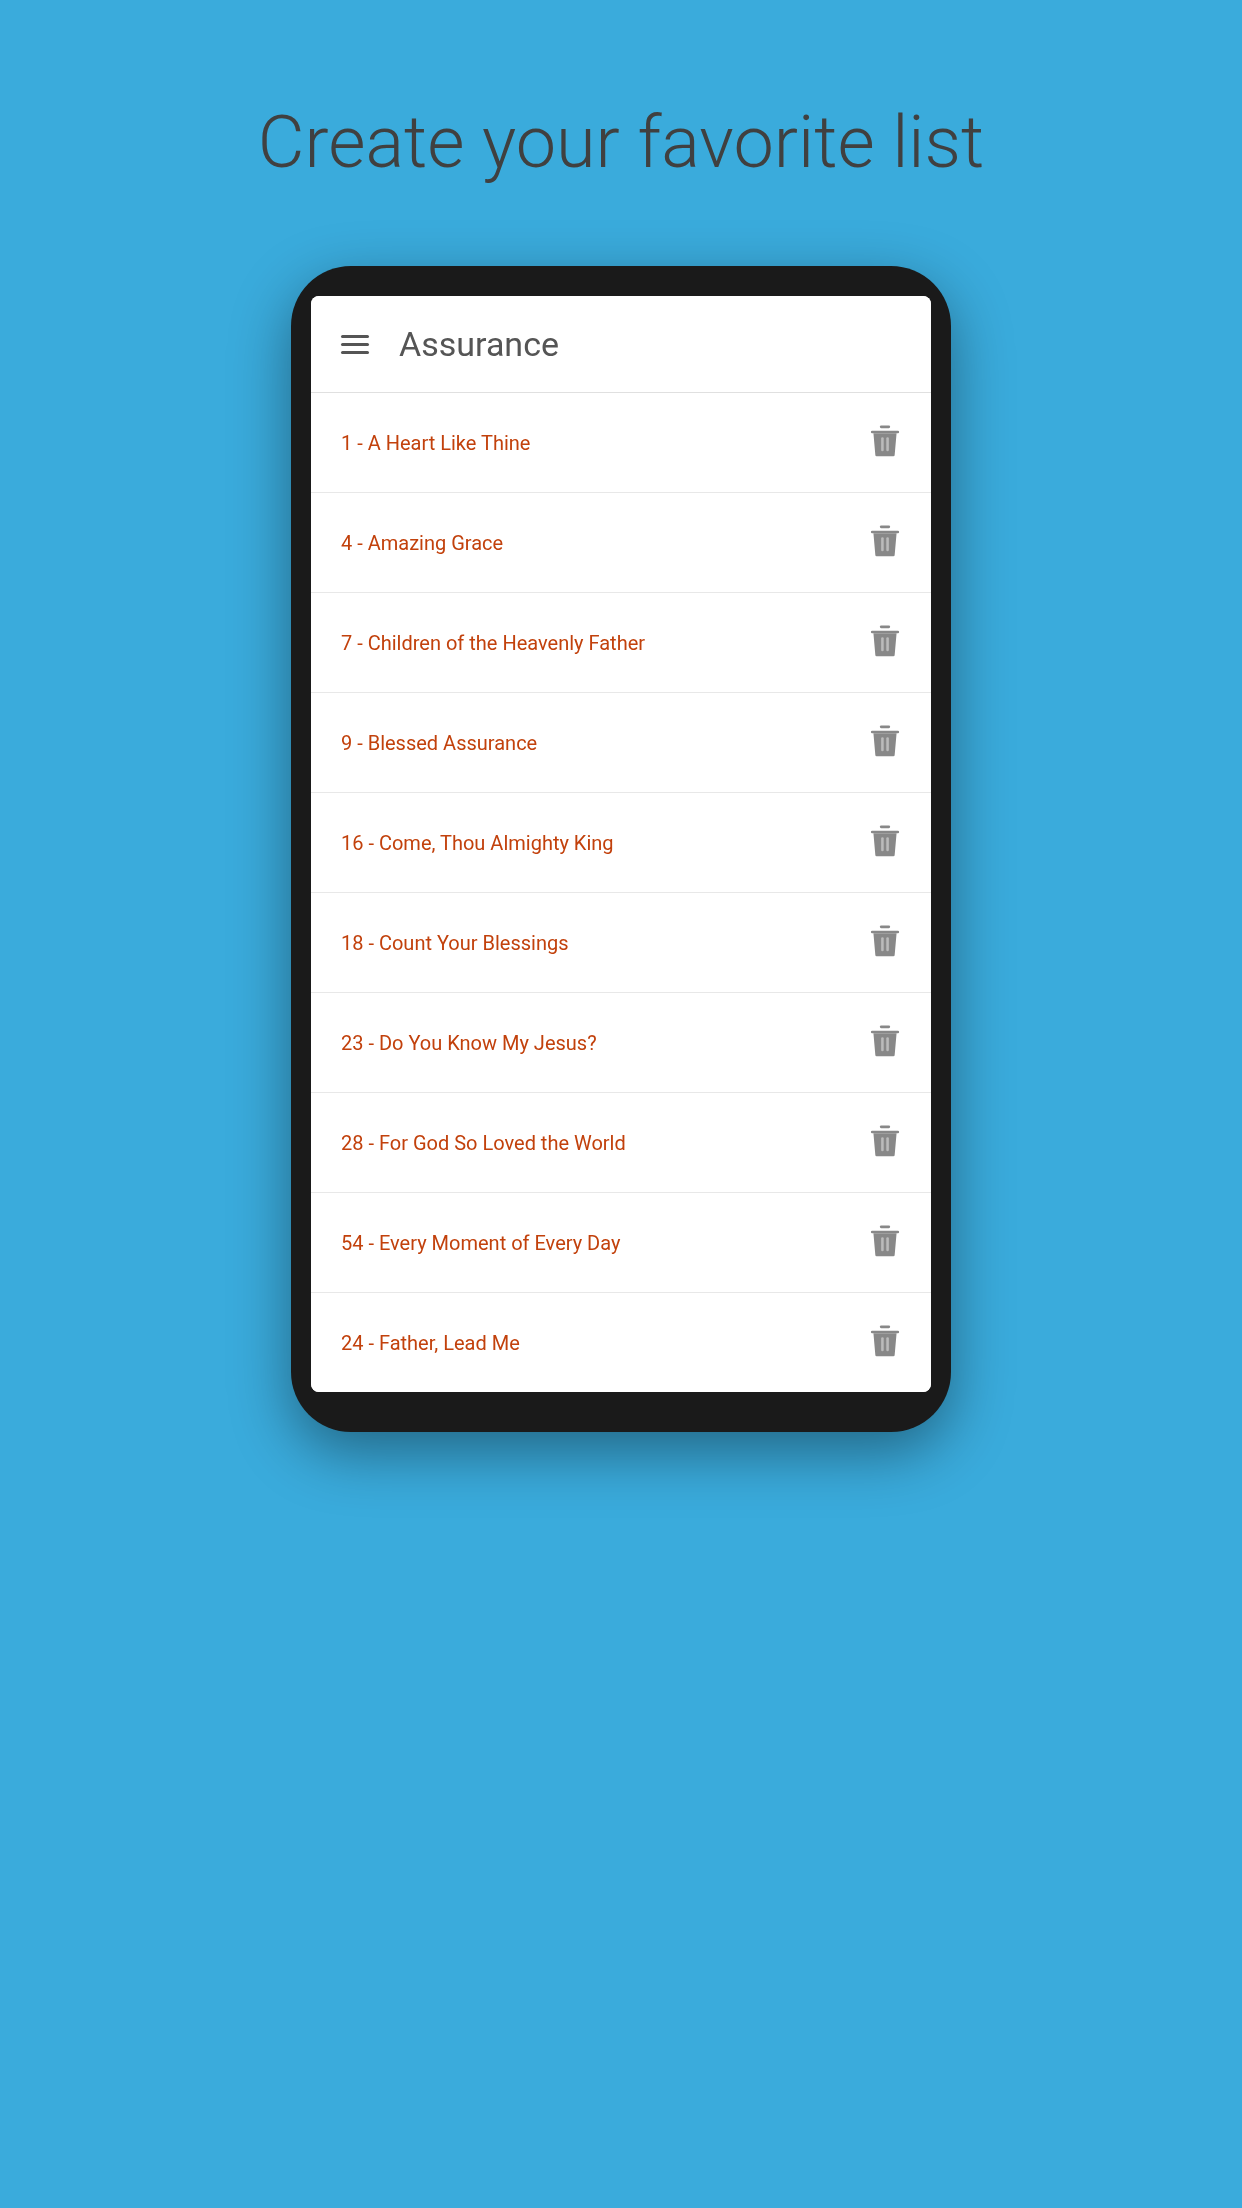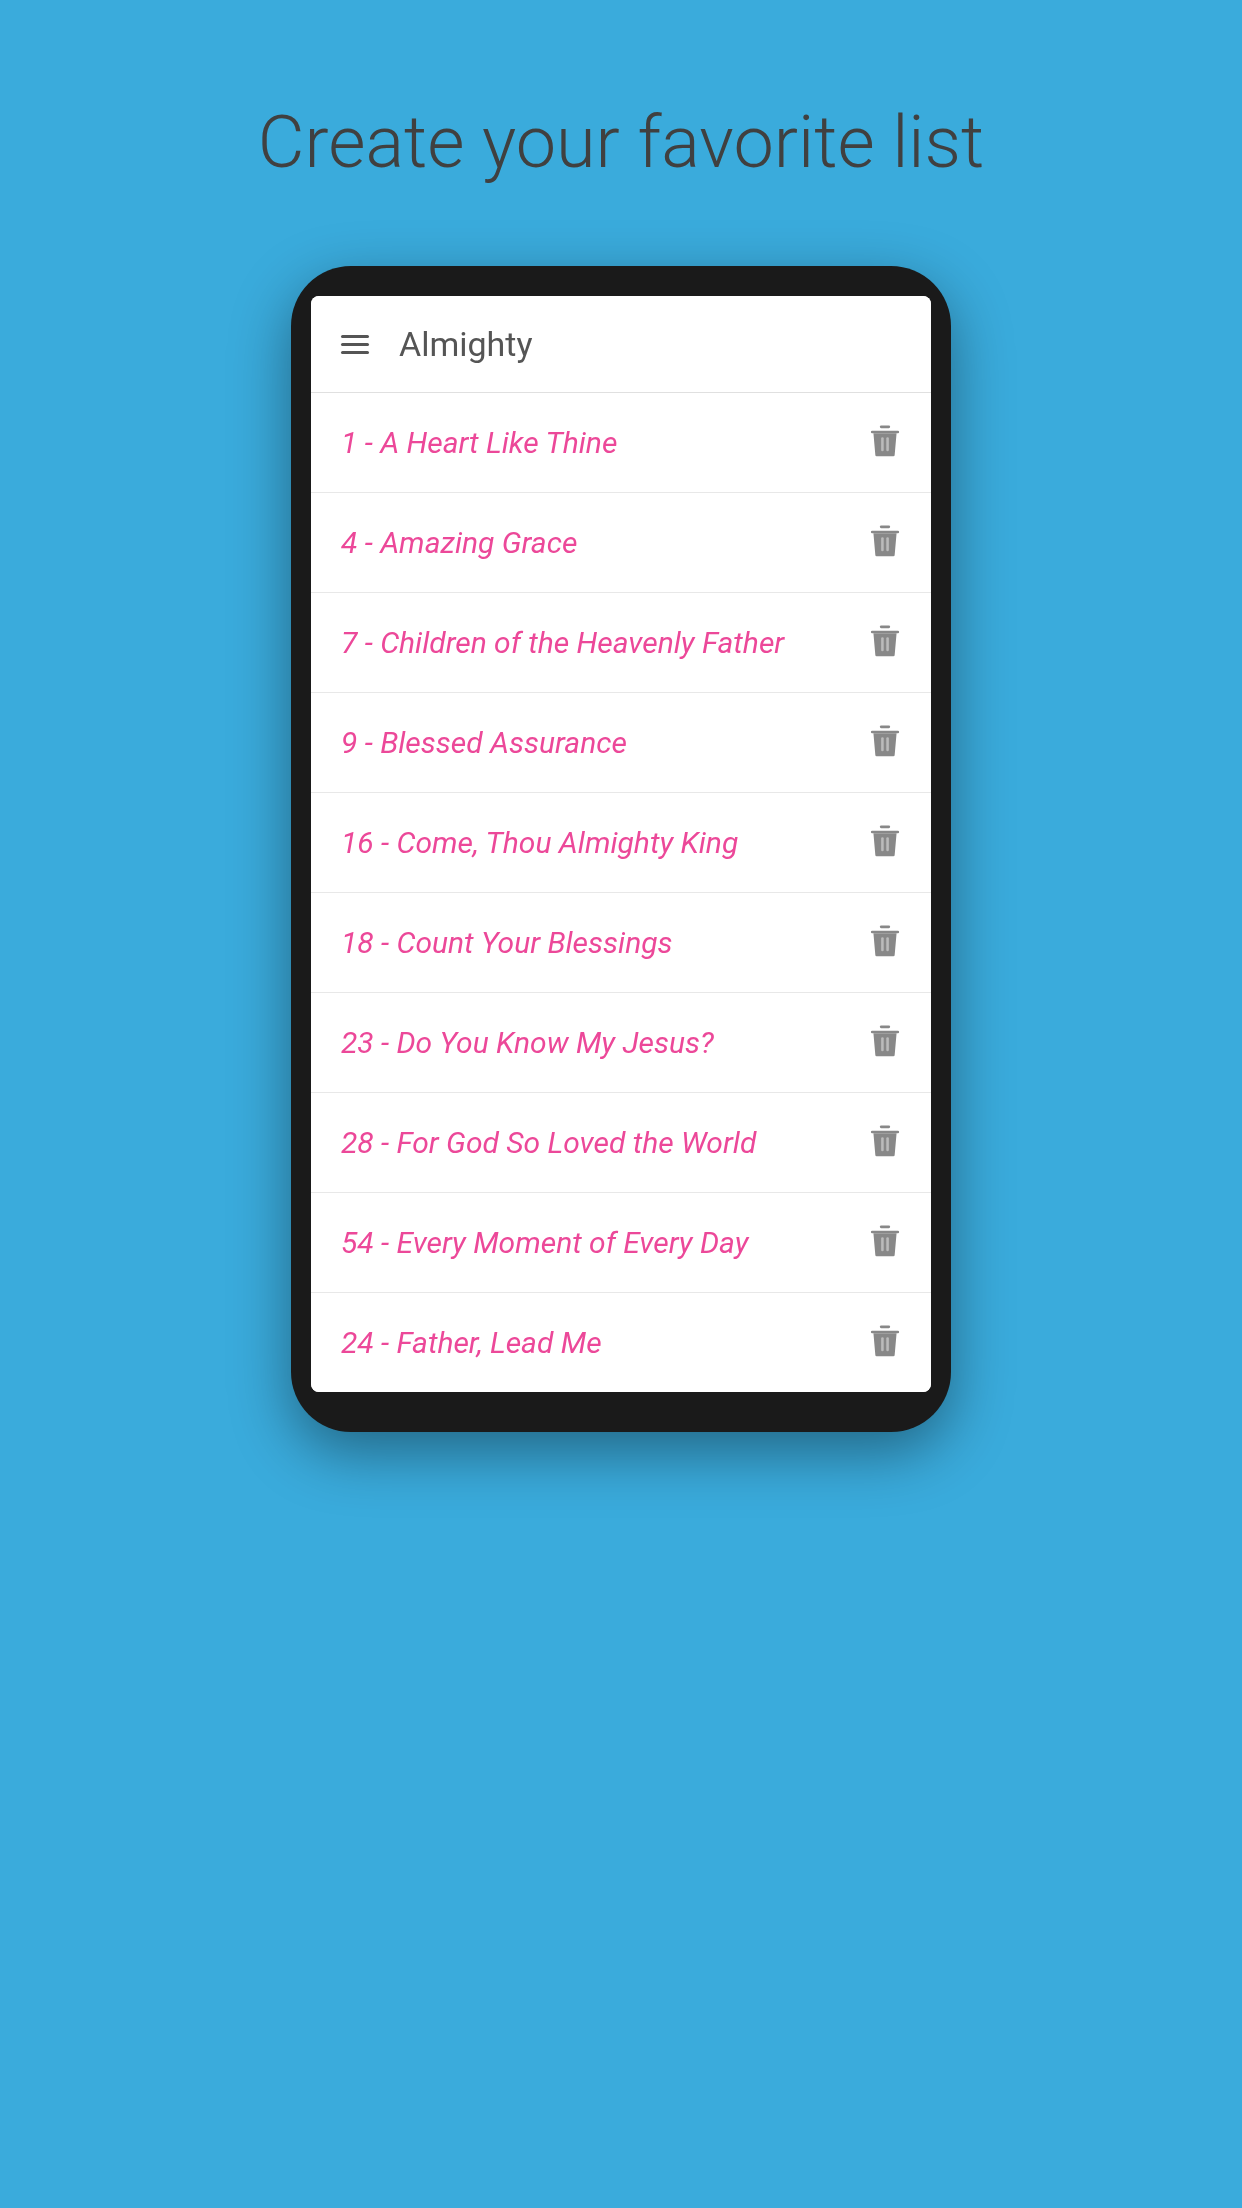--- a/index.html
+++ b/index.html
@@ -87,24 +87,23 @@
       padding: 30px 30px;
       border-bottom: 1px solid #e8e8e8;
       cursor: pointer;
     }
 
     .list-item:last-child {
       border-bottom: none;
     }
 
     .item-text {
-      font-size: 30px;
-      color: #ec4899;
+      font-size: 20px;
+      color: #c2410c;
       font-weight: 400;
-      font-style: italic;
     }
 
     
     .trash-svg {
       width: 32px;
       height: 36px;
     }
   </style>
 </head>
 <body>
@@ -113,21 +112,21 @@
 
 <div class="phone-wrapper">
   <div class="phone-inner">
 
     <div class="app-header">
       <div class="menu-icon">
         <span></span>
         <span></span>
         <span></span>
       </div>
-      <span class="app-header-title">Almighty</span>
+      <span class="app-header-title">Assurance</span>
     </div>
 
     <div class="favorites-list" id="favorites-list">
     <div class="list-item">
           <span class="item-text">1 - A Heart Like Thine</span>
           <button style="background: none; border: none; cursor: pointer; padding: 0px;">
       <svg class="trash-svg" viewBox="0 0 24 28" fill="none" xmlns="http://www.w3.org/2000/svg">
         <rect x="1" y="6" width="22" height="2" rx="1" fill="#888"></rect>
         <rect x="8" y="2" width="8" height="2" rx="1" fill="#888"></rect>
         <path d="M3 8h18l-1.5 17a1 1 0 01-1 0.9H5.5a1 1 0 01-1-0.9L3 8z" fill="#888"></path>

